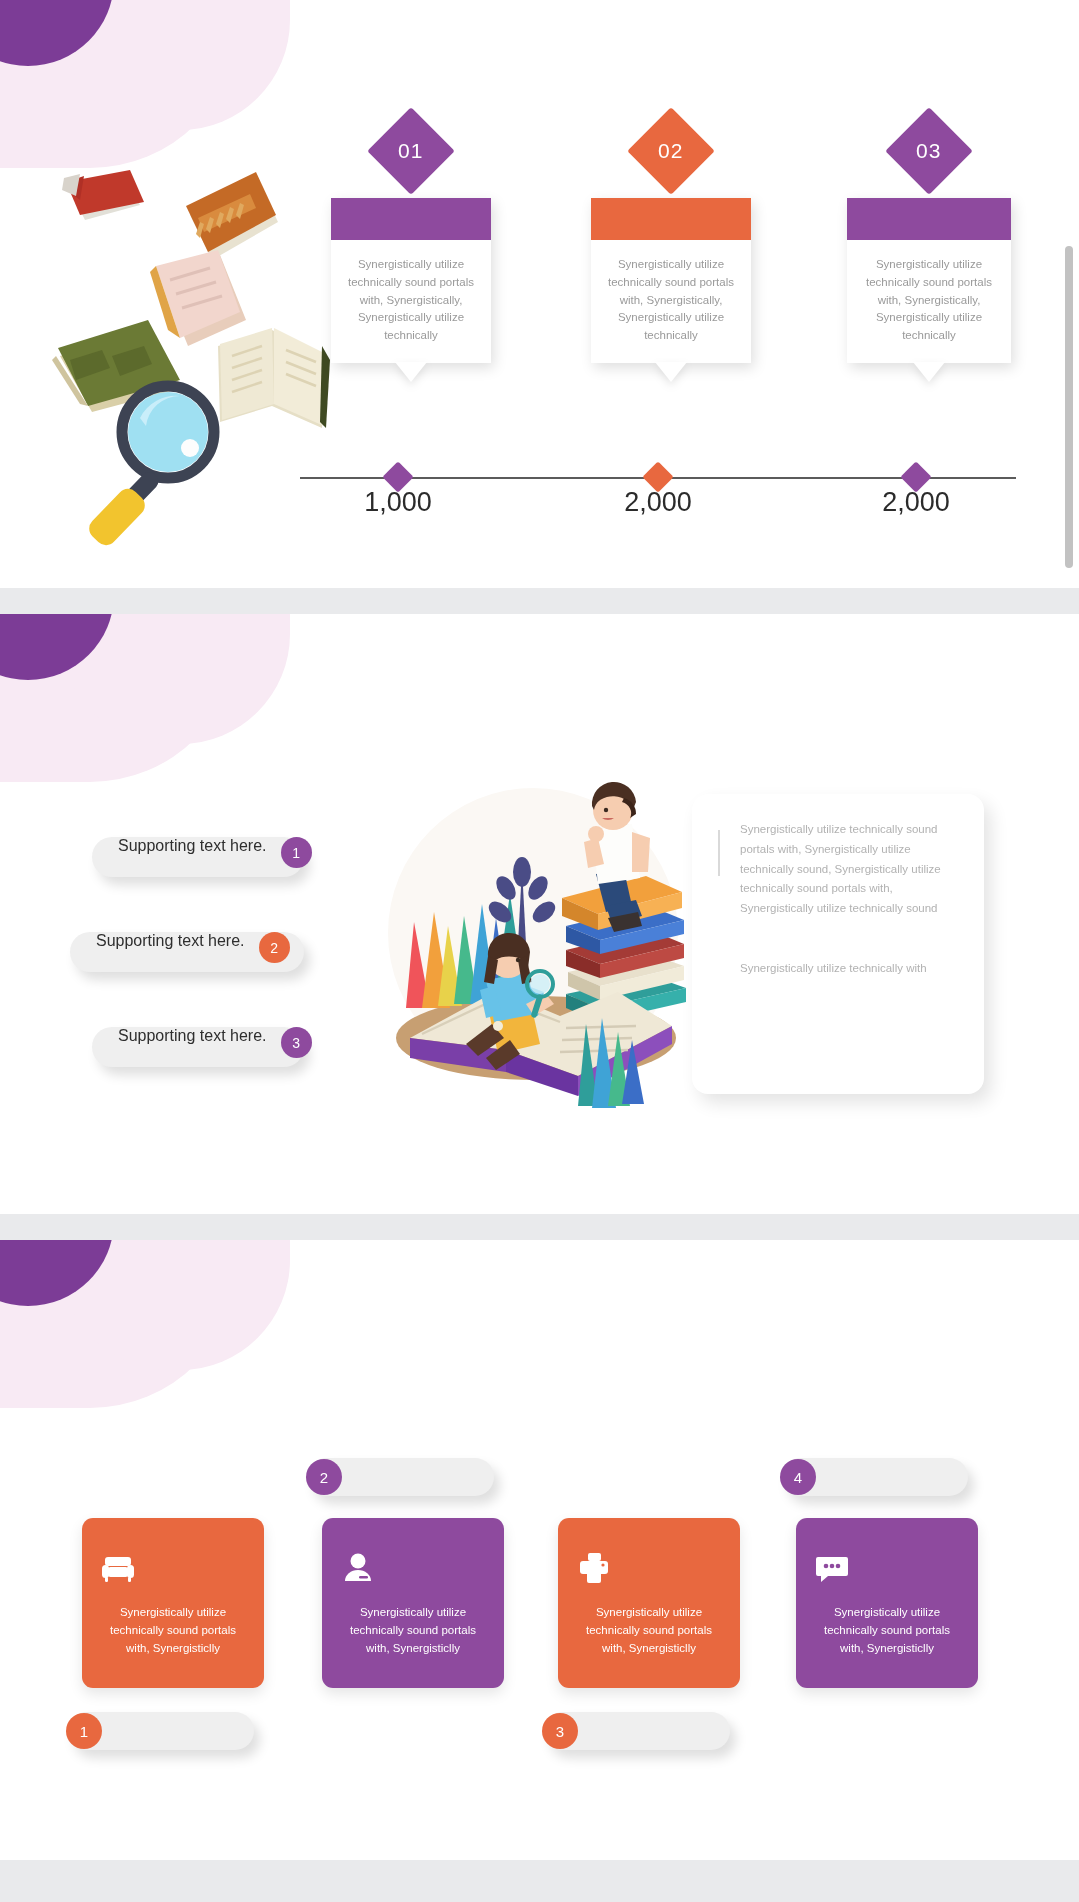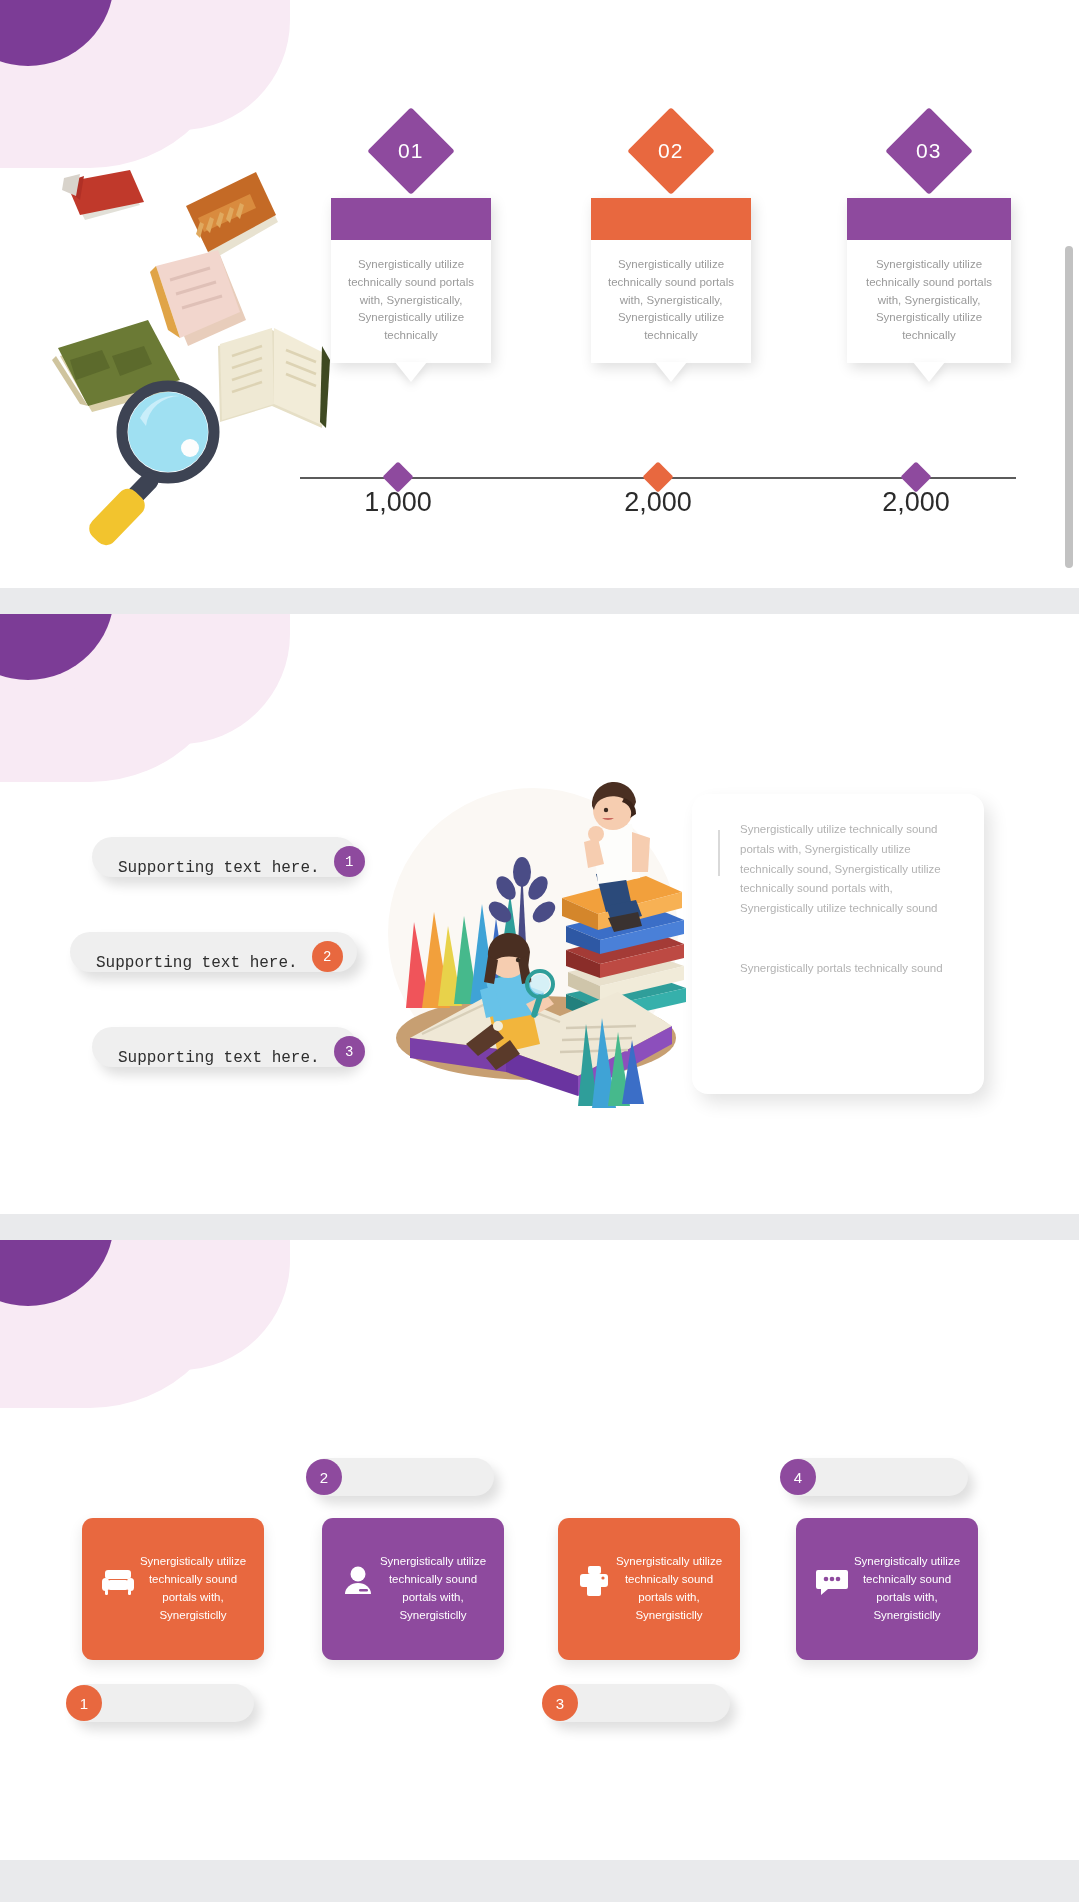--- a/index.html
+++ b/index.html
@@ -109,28 +109,27 @@
     width: 140px; text-align: center;
     font-size: 27px; color: #2b2b2b;
   }
 
   
   #slide2 { height: 600px; }
 
   .pill-list { position: absolute; left: 92px; top: 843px; z-index: 5; }
   .pill {
     position: relative;
-    display: flex; align-items: flex-end;
+    display: flex; align-items: flex-start;
     height: 40px;
     background: #efefef;
     border-radius: 20px;
     box-shadow: 6px 8px 12px rgba(0,0,0,.13);
     padding: 0 8px 0 26px;
     margin-bottom: 55px;
-    font-family: Liberation Mono, monospace;
   }
   .pill-label {
     font-size: 16px;
     color: #2e2e2e;
     white-space: nowrap;
     padding-right: 14px;
   }
   .pill-badge {
     width: 31px; height: 31px; border-radius: 50%;
     display: flex; align-items: center; justify-content: center;
@@ -187,24 +186,24 @@
   .bot-pill { bottom: -62px; left: -14px; }
   .g-badge {
     width: 36px; height: 36px; border-radius: 50%;
     display: flex; align-items: center; justify-content: center;
     color: #fff; font-size: 15px;
     margin-left: -2px;
     flex: 0 0 auto;
   }
 
   .gcard {
-    width: 182px; height: 142px;
+    width: 182px; height: 170px;
     border-radius: 11px;
-    display: flex; flex-direction: row;
-    align-items: center; justify-content: center;
+    display: flex; flex-direction: column;
+    justify-content: center;
     padding: 0 16px;
     box-shadow: 0 6px 14px rgba(0,0,0,.10);
   }
   .gicon { width: 40px; height: 40px; margin-bottom: 16px; }
   .gtext {
     font-size: 11.5px;
     line-height: 1.55;
     color: #ffffff;
     text-align: center;
   }
@@ -424,21 +423,21 @@
         <path d="M208 330 L216 248 L228 330 Z" fill="#2f9e9a"></path>
         <path d="M222 332 L232 242 L246 332 Z" fill="#3fa3d6"></path>
         <path d="M238 330 L248 256 L260 330 Z" fill="#46b98c"></path>
         <path d="M252 328 L262 264 L274 328 Z" fill="#3b6ec7"></path>
       </svg>
     </div>
 
     <div class="rtpanel" style="position:absolute;left:692px;top:180px">
       <div class="rtbar"></div>
       <div class="rtpara">Synergistically utilize technically sound portals with, Synergistically utilize technically sound, Synergistically utilize technically sound portals with, Synergistically utilize technically sound</div>
-      <div class="rtpara second">Synergistically portals technically sound</div>
+      <div class="rtpara second">Synergistically utilize technically with</div>
     </div>
   </div>
 
   <div class="slide-gap" style="height:26px"></div>
 
   <div class="slide" id="slide3">
     <div class="blob-pink"></div>
     <div class="blob-pink2"></div>
     <div class="blob-purple"></div>
 

